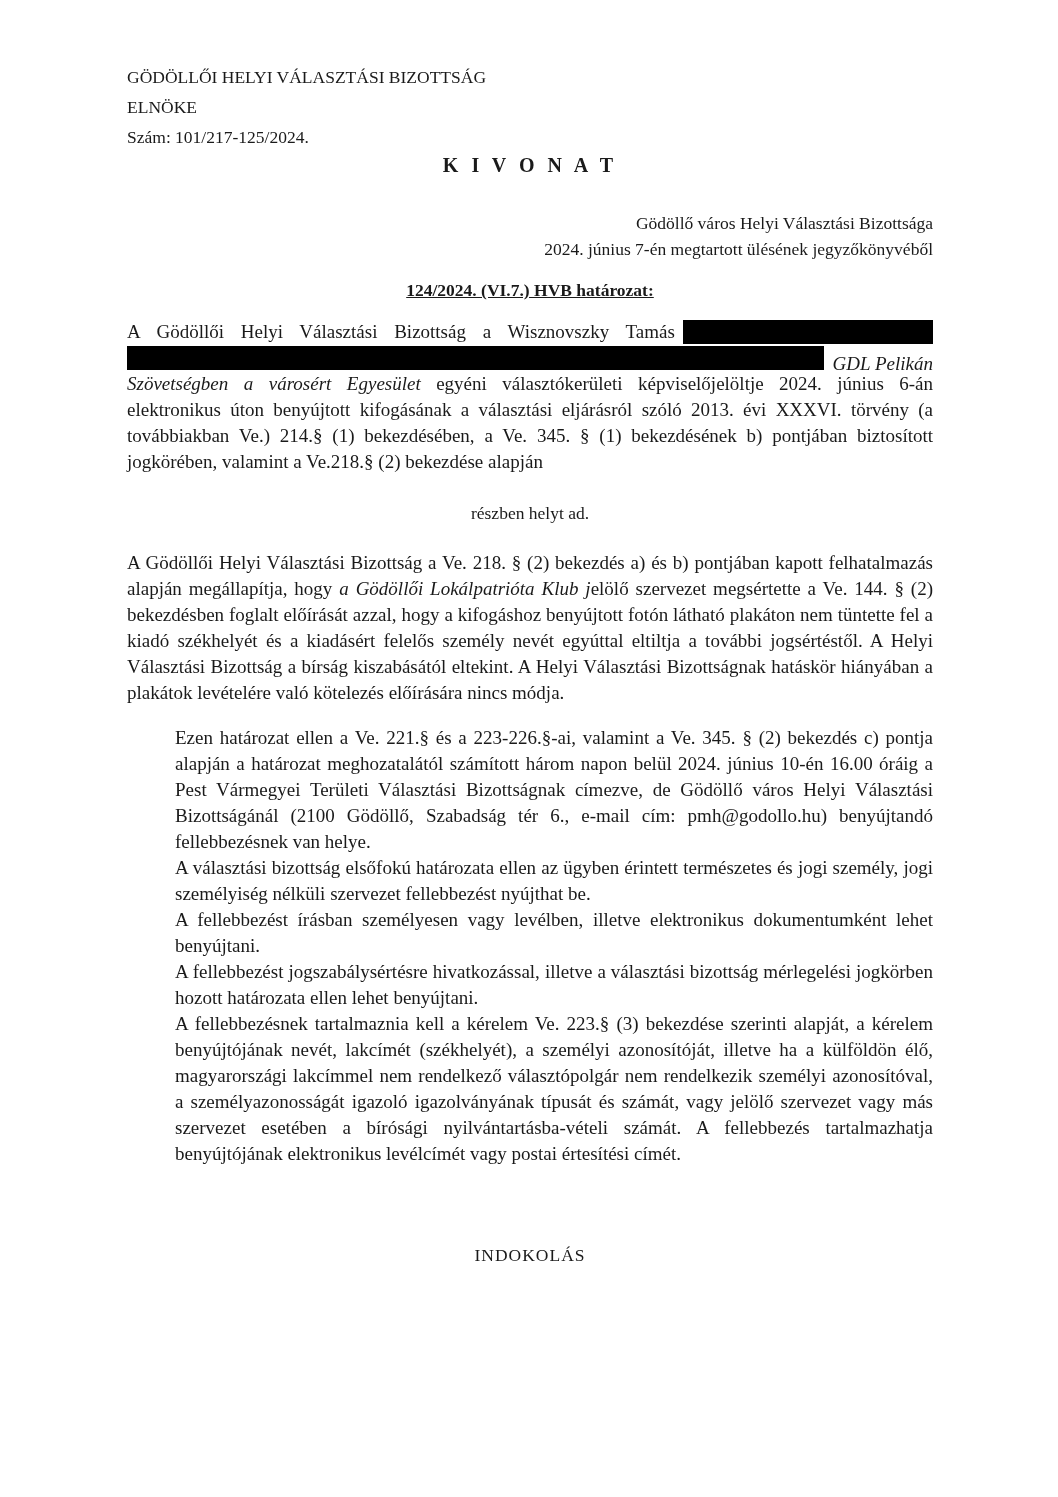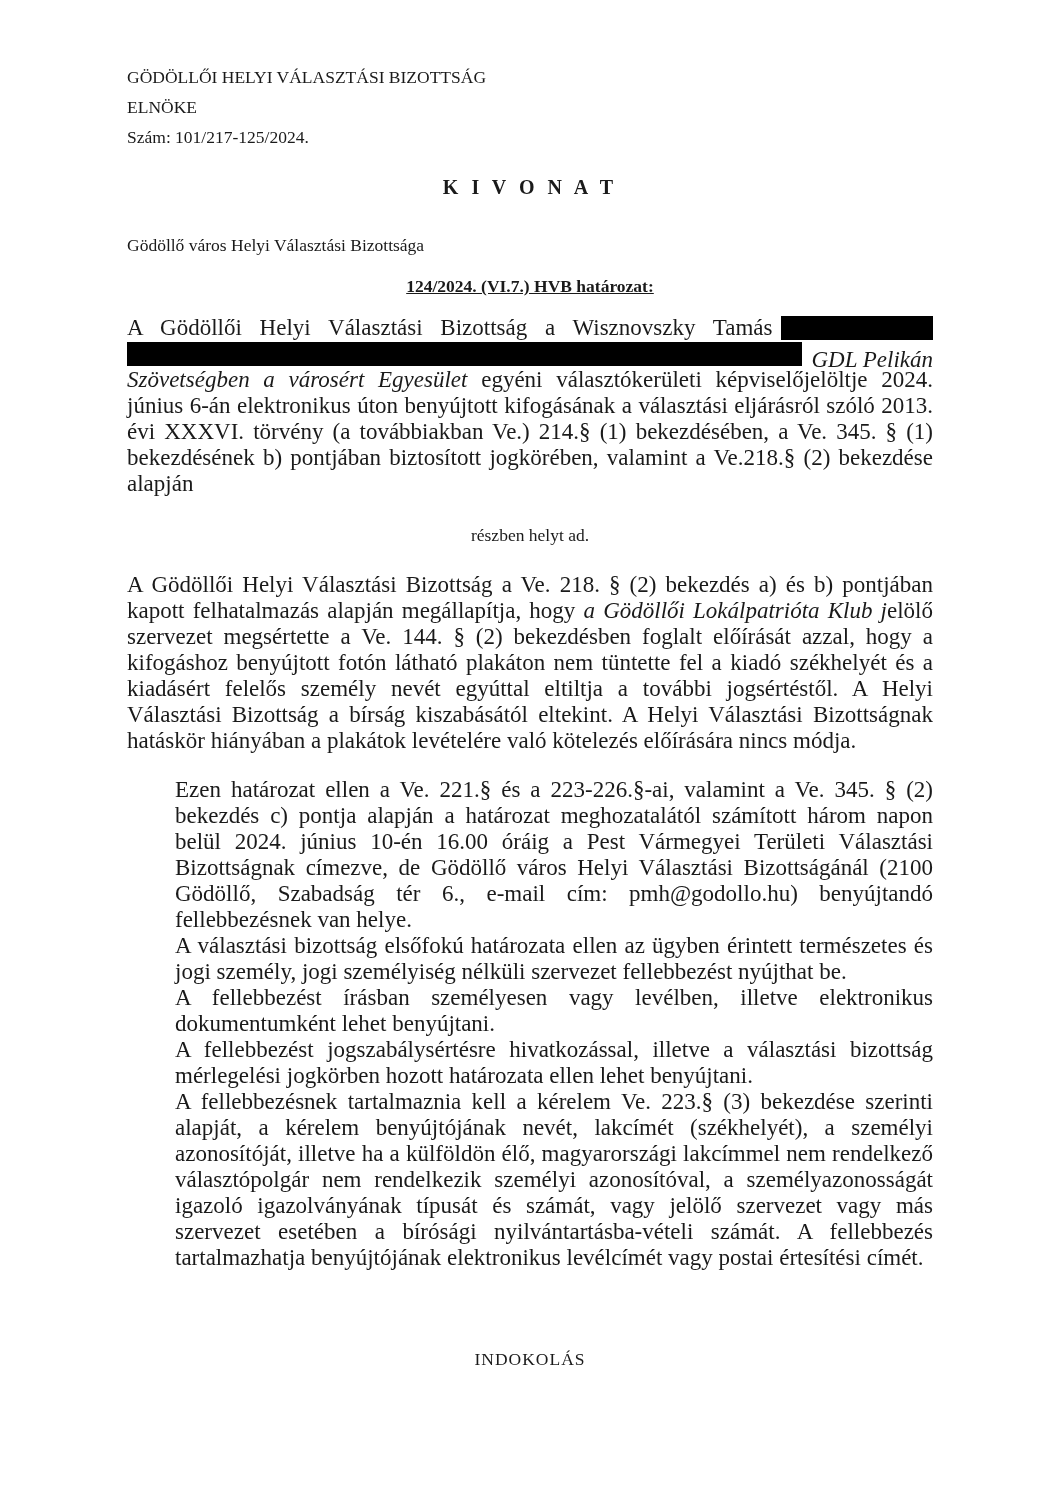--- a/index.html
+++ b/index.html
@@ -20,44 +20,43 @@
     padding: 62px 125px 0 127px;
     overflow: hidden;
     background: #ffffff;
   }
   .hdr-line {
     font-size: 17.5px;
     line-height: 30px;
     text-align: left;
   }
   .doc-title {
-    margin-top: 22px;
     font-size: 20px;
     font-weight: bold;
     line-height: 26px;
     text-align: center;
     letter-spacing: 4px;
   }
   .subtitle {
     margin-top: 32px;
     font-size: 17.5px;
     line-height: 26px;
-    text-align: left;
+    text-align: right;
   }
   .subtitle-line { line-height: 26px; }
   .decision-heading {
     margin-top: 15px;
     font-size: 17.5px;
     font-weight: bold;
     line-height: 26px;
     text-align: center;
     text-decoration: underline;
   }
   .body-text {
-    font-size: 23px;
+    font-size: 19px;
     line-height: 26px;
   }
   .para-justify {
     text-align: justify;
   }
   .intro-para { margin-top: 16px; }
   .flex-line {
     display: flex;
     align-items: center;
     height: 26px;
@@ -98,20 +97,21 @@
   <header>
     <div class="hdr-line">GÖDÖLLŐI HELYI VÁLASZTÁSI BIZOTTSÁG</div>
     <div class="hdr-line">ELNÖKE</div>
     <div class="hdr-line">Szám: 101/217-125/2024.</div>
   </header>
 
   <div class="doc-title">K I V O N A T</div>
 
   <div class="subtitle">
     <div class="subtitle-line">Gödöllő város Helyi Választási Bizottsága</div>
+    <div class="subtitle-line">2024. június 7-én megtartott ülésének jegyzőkönyvéből</div>
   </div>
 
   <div class="decision-heading">124/2024. (VI.7.) HVB határozat:</div>
 
   <div class="body-text intro-para">
     <div class="flex-line">
       <span class="spread-words">A Gödöllői Helyi Választási Bizottság a Wisznovszky Tamás</span>
       <span class="redaction redaction-fill redaction-lead"></span>
     </div>
     <div class="flex-line">

